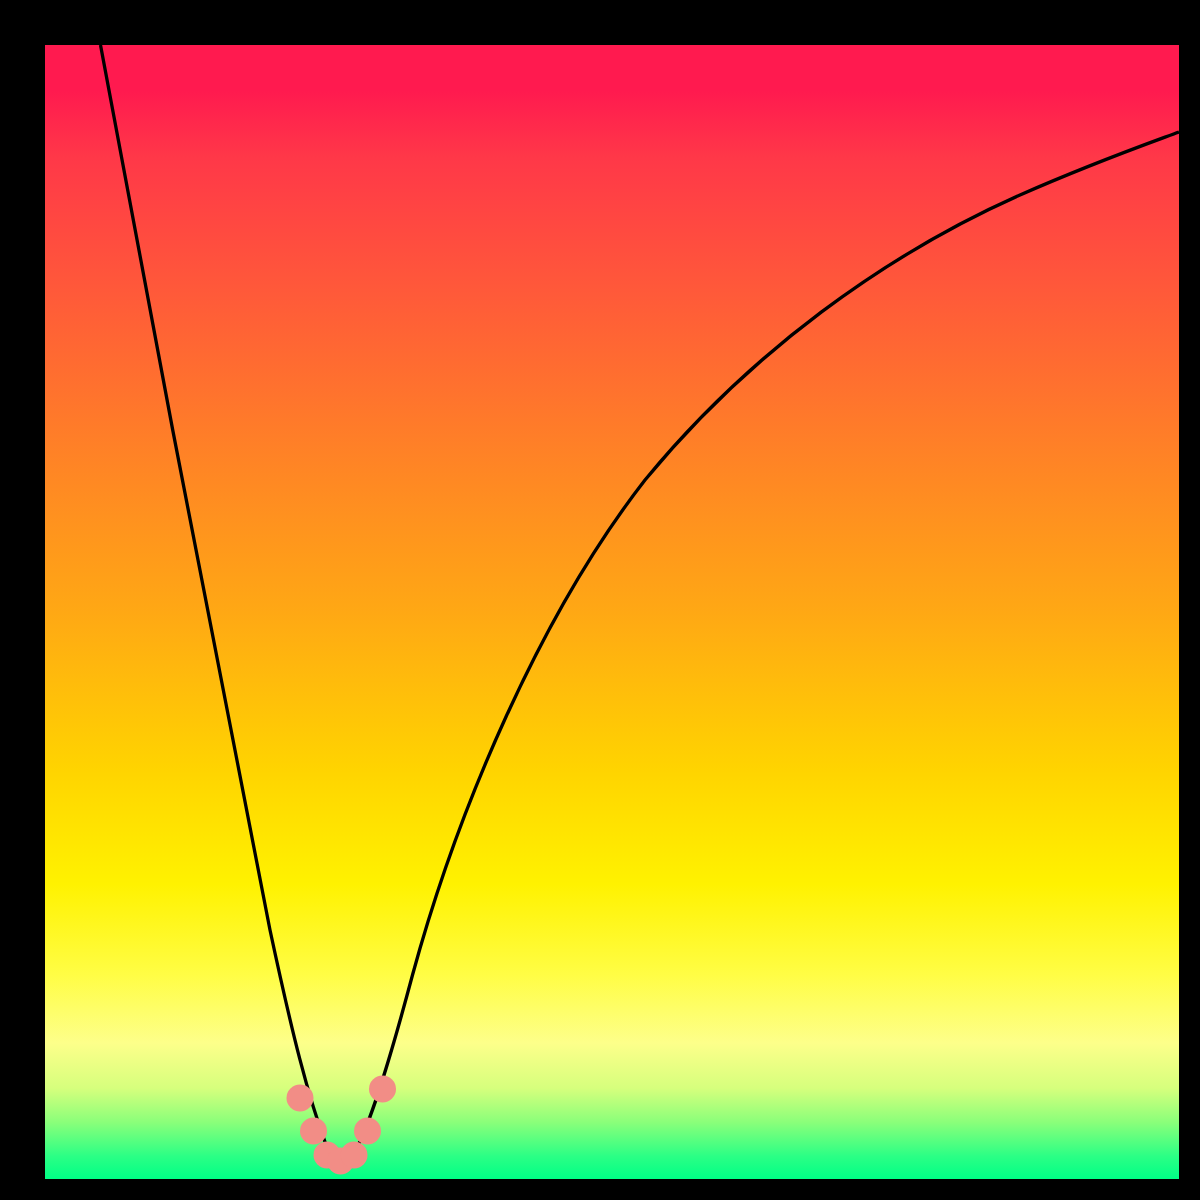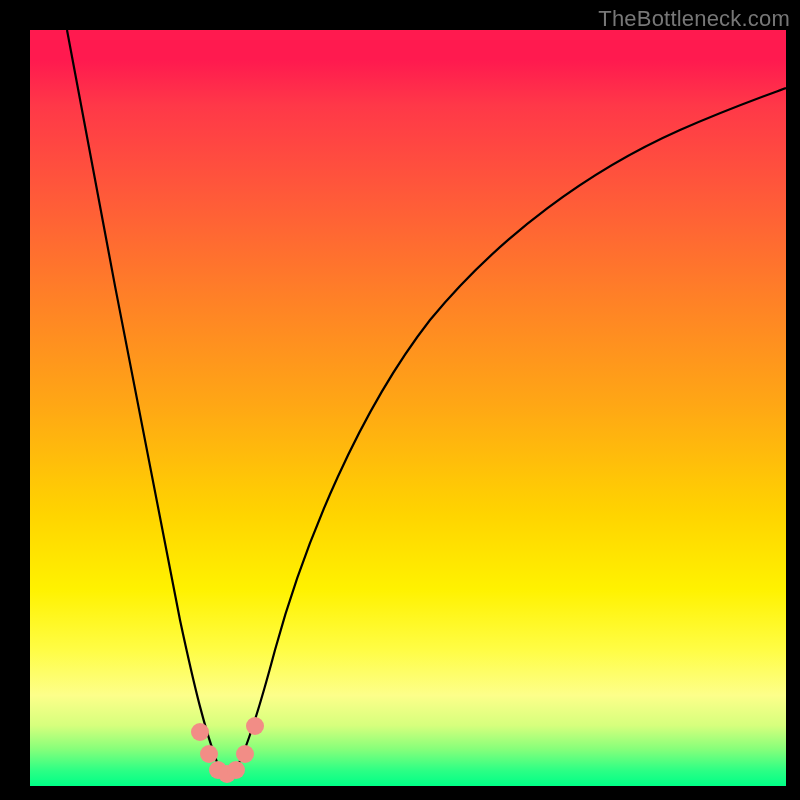--- a/index.html
+++ b/index.html
@@ -78,14 +78,13 @@
         <circle cx="170" cy="702" r="9"></circle>
         <circle cx="179" cy="724" r="9"></circle>
         <circle cx="188" cy="740" r="9"></circle>
         <circle cx="197" cy="744" r="9"></circle>
         <circle cx="206" cy="740" r="9"></circle>
         <circle cx="215" cy="724" r="9"></circle>
         <circle cx="225" cy="696" r="9"></circle>
       </g>
     </svg>
   </div>
-  <div class="watermark">TheBottleneck.com</div>
 </div>
 
 </body></html>

